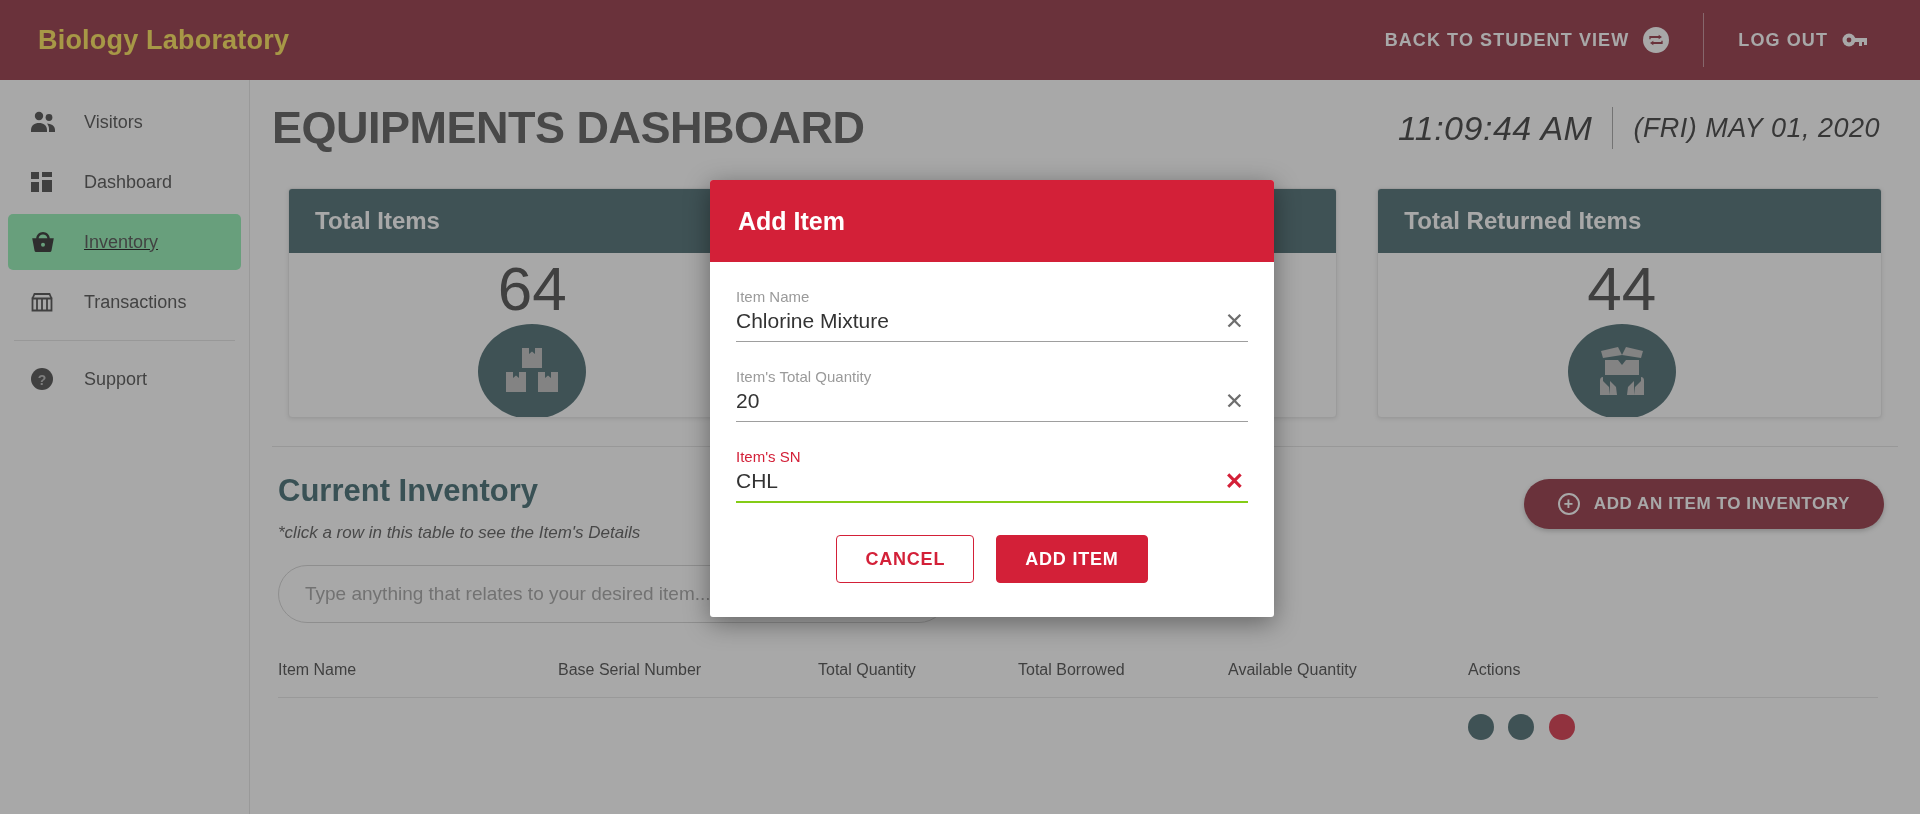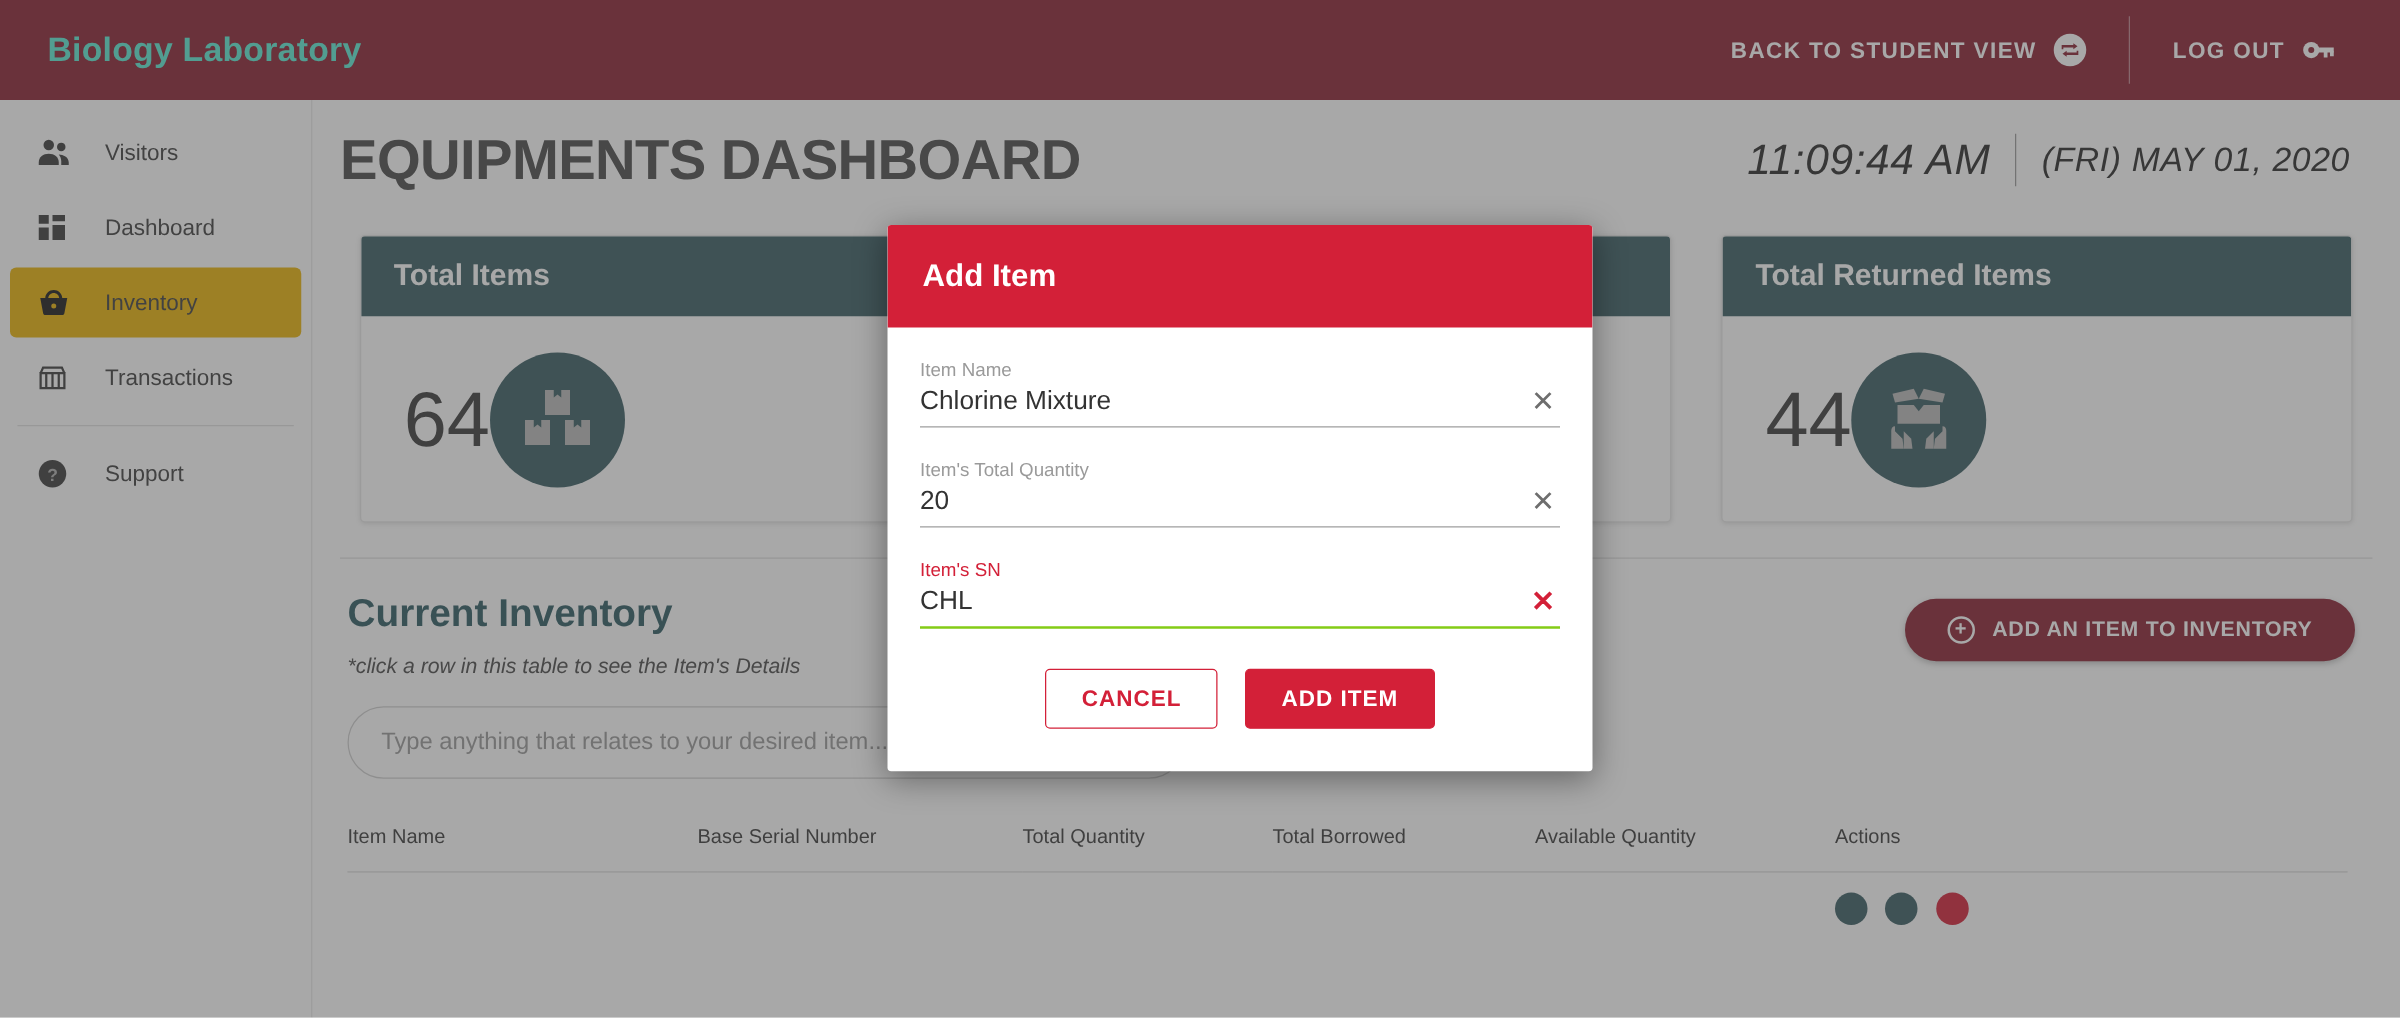--- a/index.html
+++ b/index.html
@@ -14,21 +14,21 @@
   #page-root { position: absolute; inset: 0; }
 
   
   .topbar {
     position: absolute; top: 0; left: 0; width: 1920px; height: 80px;
     background: #8a2132;
     display: flex; align-items: center;
     z-index: 5;
   }
   .brand {
-    color: #5eead4; font-size: 27px; font-weight: bold;
+    color: #fde047; font-size: 27px; font-weight: bold;
     margin-left: 38px; letter-spacing: .2px;
   }
   .topbar-right {
     margin-left: auto; display: flex; align-items: center; height: 100%;
   }
   .top-link {
     color: #ffffff; font-size: 18px; font-weight: bold; letter-spacing: 1.1px;
     display: flex; align-items: center; gap: 14px;
     padding: 0 34px; height: 100%; cursor: pointer;
   }
@@ -47,21 +47,21 @@
   .sidebar {
     position: absolute; top: 80px; left: 0; width: 250px; height: 734px;
     background: #ffffff; border-right: 1px solid #e3e3e3;
     padding-top: 14px;
   }
   .nav-item {
     display: flex; align-items: center; height: 56px;
     margin: 0 8px 4px 8px; padding-left: 22px; border-radius: 5px;
     cursor: pointer;
   }
-  .nav-item.active { background: #eab308; }
+  .nav-item.active { background: #86efac; text-decoration: underline; }
   .nav-icon {
     width: 34px; display: flex; align-items: center; justify-content: flex-start;
     color: #3c3c3c;
   }
   .nav-label { font-size: 18px; color: #3f3f3f; margin-left: 20px; }
   .nav-sep { height: 1px; background: #e0e0e0; margin: 10px 14px; }
 
   
   .main {
     position: absolute; top: 80px; left: 250px; width: 1670px; height: 734px;
@@ -89,21 +89,21 @@
     box-shadow: 0 1px 4px rgba(0,0,0,.12);
     overflow: hidden; height: 230px;
   }
   .card-head {
     background: #3a5d63; color: #ffffff; height: 64px;
     display: flex; align-items: center; padding-left: 26px;
     font-size: 24px; font-weight: bold;
   }
   .card-body {
     height: 166px; display: flex; align-items: center;
-    justify-content: flex-start; padding: 0 50px 0 34px;
+    justify-content: flex-end; padding: 0 50px 0 34px; flex-direction: column;
   }
   .card-value { font-size: 62px; color: #3b3b3b; font-weight: 300; }
   .card-icon {
     width: 108px; height: 108px; border-radius: 50%;
     background: #3a5d63; display: flex; align-items: center; justify-content: center;
   }
 
   
   .section-rule { height: 1px; background: #e0e0e0; margin: 28px 22px 0 22px; }
   .section-head { display: flex; align-items: flex-start; padding: 26px 36px 0 28px; }

